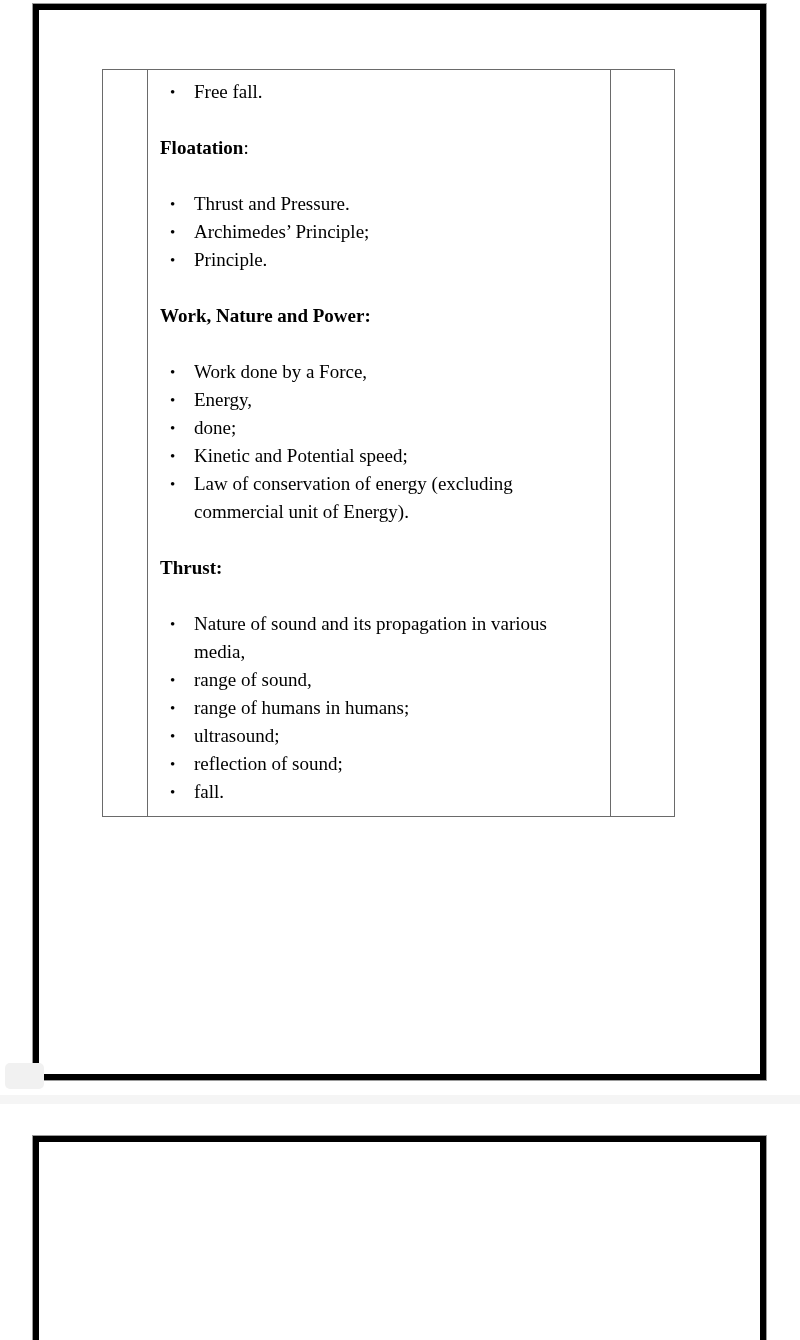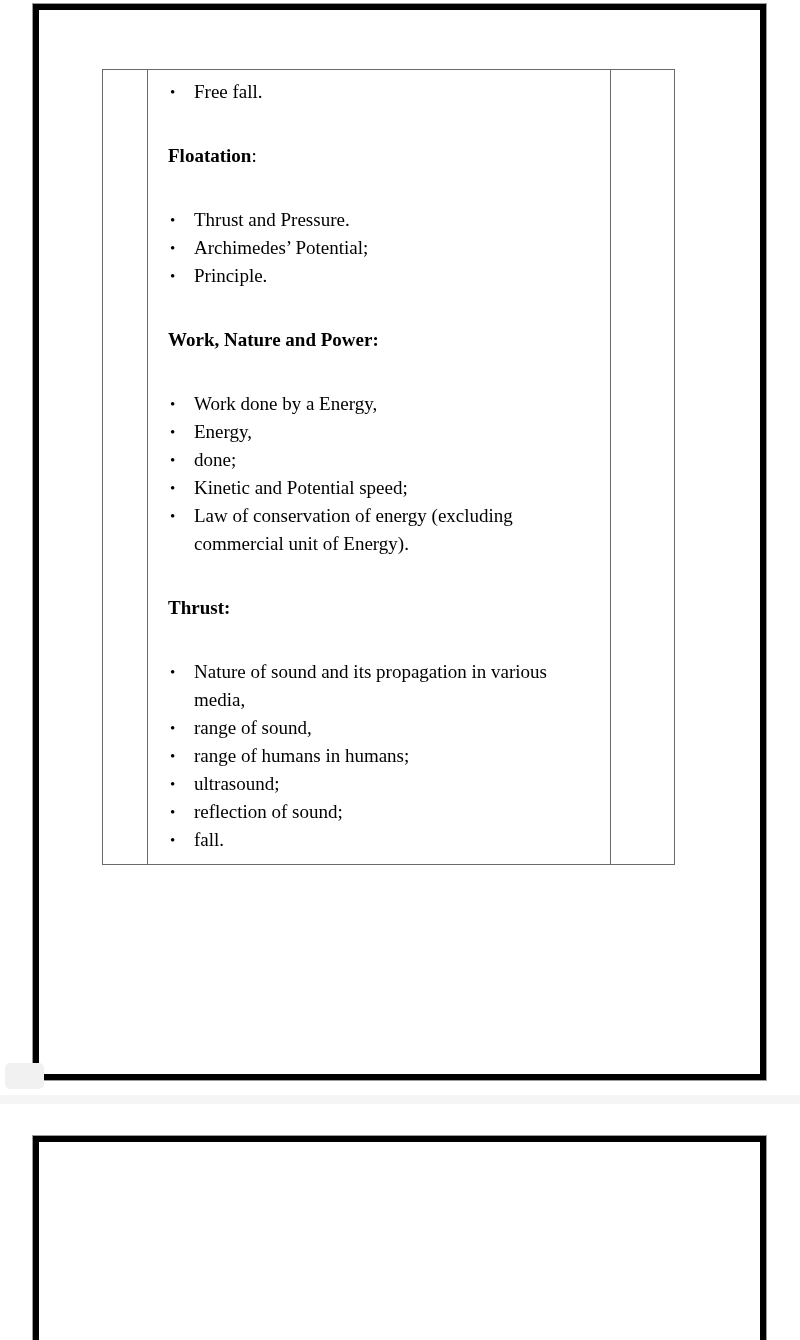--- a/index.html
+++ b/index.html
@@ -76,21 +76,21 @@
   .cell-body {
     padding: 8px 10px 10px 12px;
     min-height: 710px;
   }
 
   
   .section-head {
     font-size: 19px;
     line-height: 28px;
     font-weight: bold;
-    margin: 8px;
+    margin: 0;
     padding: 0;
     color: #000;
   }
   .section-head .plain-colon { font-weight: normal; }
 
   .spacer-line {
     height: 28px;
     line-height: 28px;
     font-size: 19px;
   }
@@ -130,28 +130,28 @@
         <td class="col-content">
           <div class="cell-body" id="content-body">
               <ul class="bullets">
                 <li><span class="bullet-glyph">•</span><span>Free fall.</span></li>
               </ul>
               <div class="spacer-line">&nbsp;</div>
               <div class="section-head"><span>Floatation</span><span class="plain-colon">:</span></div>
               <div class="spacer-line">&nbsp;</div>
               <ul class="bullets">
                 <li><span class="bullet-glyph">•</span><span>Thrust and Pressure.</span></li>
-                <li><span class="bullet-glyph">•</span><span>Archimedes’ Potential;</span></li>
+                <li><span class="bullet-glyph">•</span><span>Archimedes’ Principle;</span></li>
                 <li><span class="bullet-glyph">•</span><span>Principle.</span></li>
               </ul>
               <div class="spacer-line">&nbsp;</div>
               <div class="section-head"><span>Work, Nature and Power:</span></div>
               <div class="spacer-line">&nbsp;</div>
               <ul class="bullets">
-                <li><span class="bullet-glyph">•</span><span>Work done by a Energy,</span></li>
+                <li><span class="bullet-glyph">•</span><span>Work done by a Force,</span></li>
                 <li><span class="bullet-glyph">•</span><span>Energy,</span></li>
                 <li><span class="bullet-glyph">•</span><span>done;</span></li>
                 <li><span class="bullet-glyph">•</span><span>Kinetic and Potential speed;</span></li>
                 <li><span class="bullet-glyph">•</span><span>Law of conservation of energy (excluding commercial unit of Energy).</span></li>
               </ul>
               <div class="spacer-line">&nbsp;</div>
               <div class="section-head"><span>Thrust:</span></div>
               <div class="spacer-line">&nbsp;</div>
               <ul class="bullets">
                 <li><span class="bullet-glyph">•</span><span>Nature of sound and its propagation in various media,</span></li>

